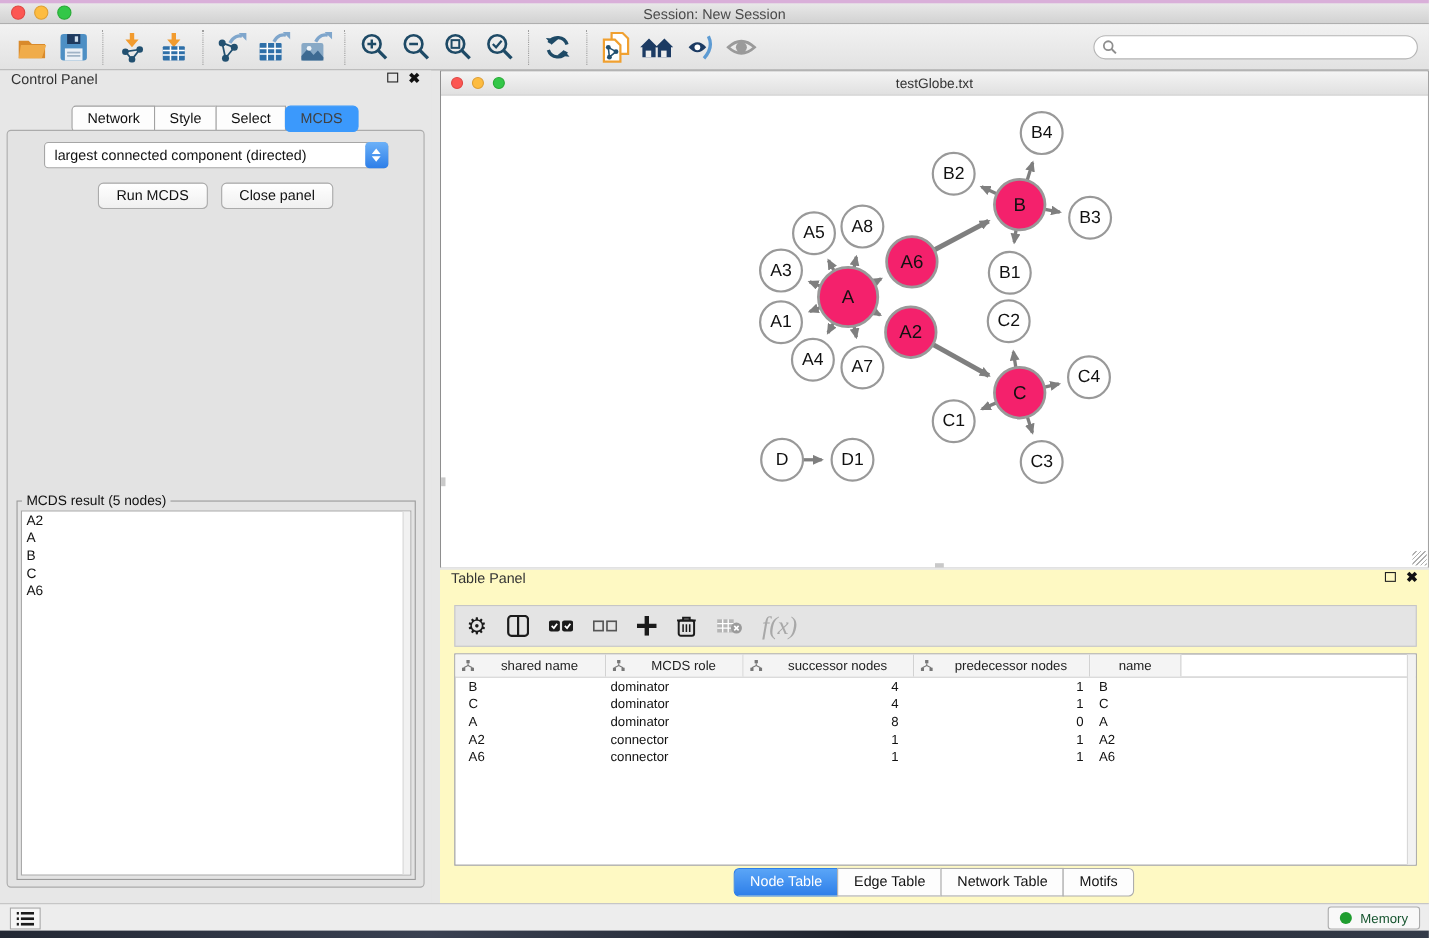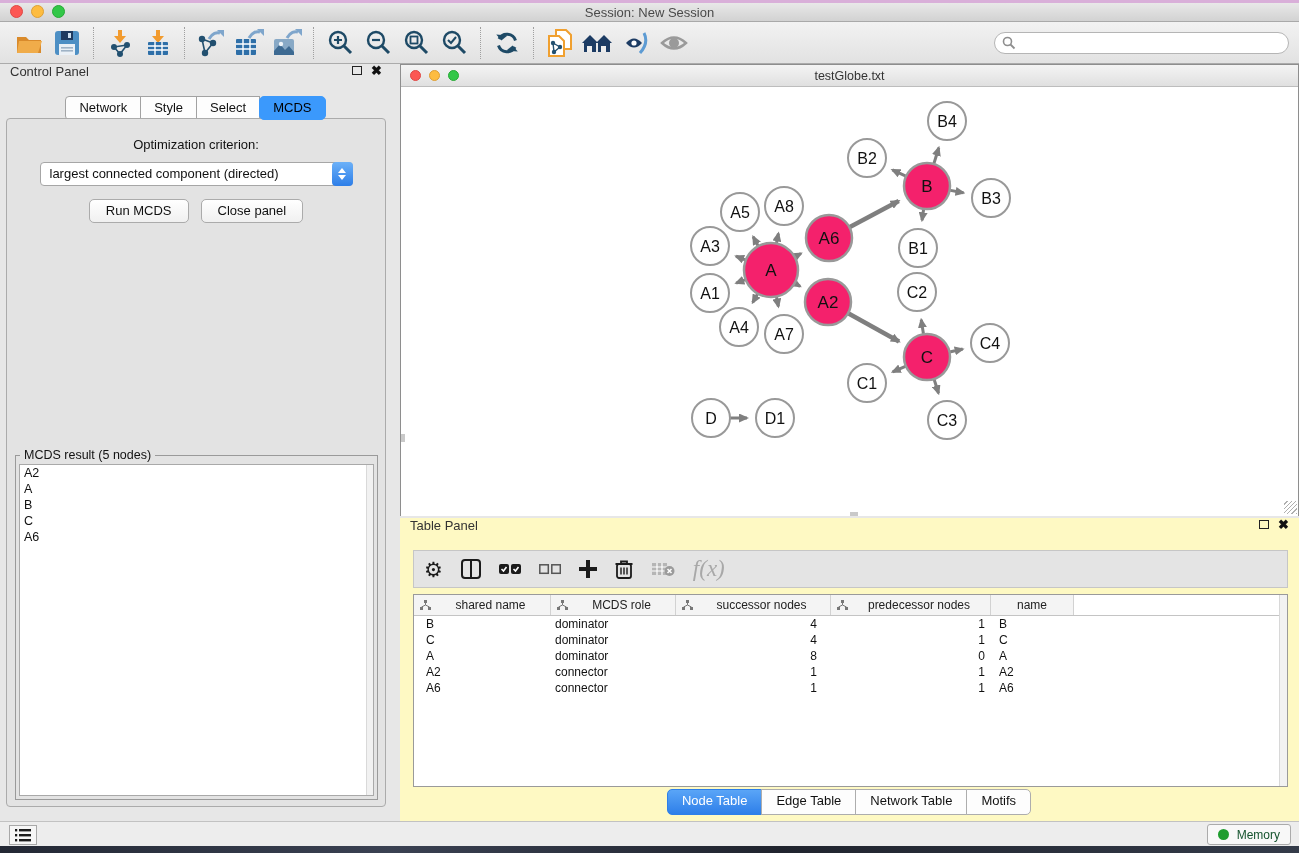--- a/index.html
+++ b/index.html
@@ -34,21 +34,21 @@
   .panel-head { height:28px; display:flex; align-items:flex-start; padding:0 10px; }
   .panel-title { font-size:13px; color:#333; }
   .panel-ctrls { margin-left:auto; display:flex; gap:9px; align-items:center; }
   .float-glyph { width:10px; height:9px; border:1.6px solid #222; display:inline-block; }
   .close-glyph { font-size:13px; font-weight:bold; color:#111; line-height:1; }
 
   .cp-tabs { position:absolute; left:0; right:0; top:32px; display:flex; justify-content:center; }
   .cp-tab { border:1px solid #A2A2A2; margin-left:-1px; background:#FDFDFD; padding:3px 13px 4px;
     font-size:13px; color:#111; position:relative; }
   .cp-tab:first-child { border-radius:4px 0 0 4px; }
-  .cp-tab.active { background:#3B99FC; border-color:#3B99FC; color:#000000; border-radius:5px; z-index:2; }
+  .cp-tab.active { background:#3B99FC; border-color:#3B99FC; color:#404040; border-radius:5px; z-index:2; }
 
   .cp-content { position:absolute; left:6px; right:6px; top:54px; bottom:14px;
     border:1px solid #ABABAB; border-radius:4px; background:#E3E3E3; }
   .opt-label { text-align:center; margin-top:18px; font-size:13px; color:#111; }
   .dropdown { position:relative; margin:10px auto 0; width:313px; height:24px; background:#fff;
     border:1px solid #A6A6A6; border-radius:4px; font-size:13px; line-height:22px; padding-left:9px; color:#111; }
   .dd-stepper { position:absolute; right:-1px; top:-1px; width:21px; height:24px; border-radius:4px;
     background:linear-gradient(#6CB1F8,#2D7EE8); display:flex; flex-direction:column; align-items:center; justify-content:center; gap:2px; }
   .tri-up { width:0; height:0; border-left:4px solid transparent; border-right:4px solid transparent; border-bottom:5px solid #fff; }
   .tri-dn { width:0; height:0; border-left:4px solid transparent; border-right:4px solid transparent; border-top:5px solid #fff; }
@@ -271,21 +271,20 @@
       <span class="close-glyph">✖</span>
     </span>
   </div>
   <div class="cp-tabs" id="cp-tabs">
       <div class="cp-tab">Network</div>
       <div class="cp-tab">Style</div>
       <div class="cp-tab">Select</div>
       <div class="cp-tab active">MCDS</div>
     </div>
   <div class="cp-content">
-    <div class="opt-label">Optimization criterion:</div>
     <div class="dropdown">
       <span>largest connected component (directed)</span>
       <span class="dd-stepper">
         <span class="tri-up"></span>
           <span class="tri-dn"></span>
       </span>
     </div>
     <div class="btn-row">
       <button class="push-btn">Run MCDS</button>
       <button class="push-btn">Close panel</button>

